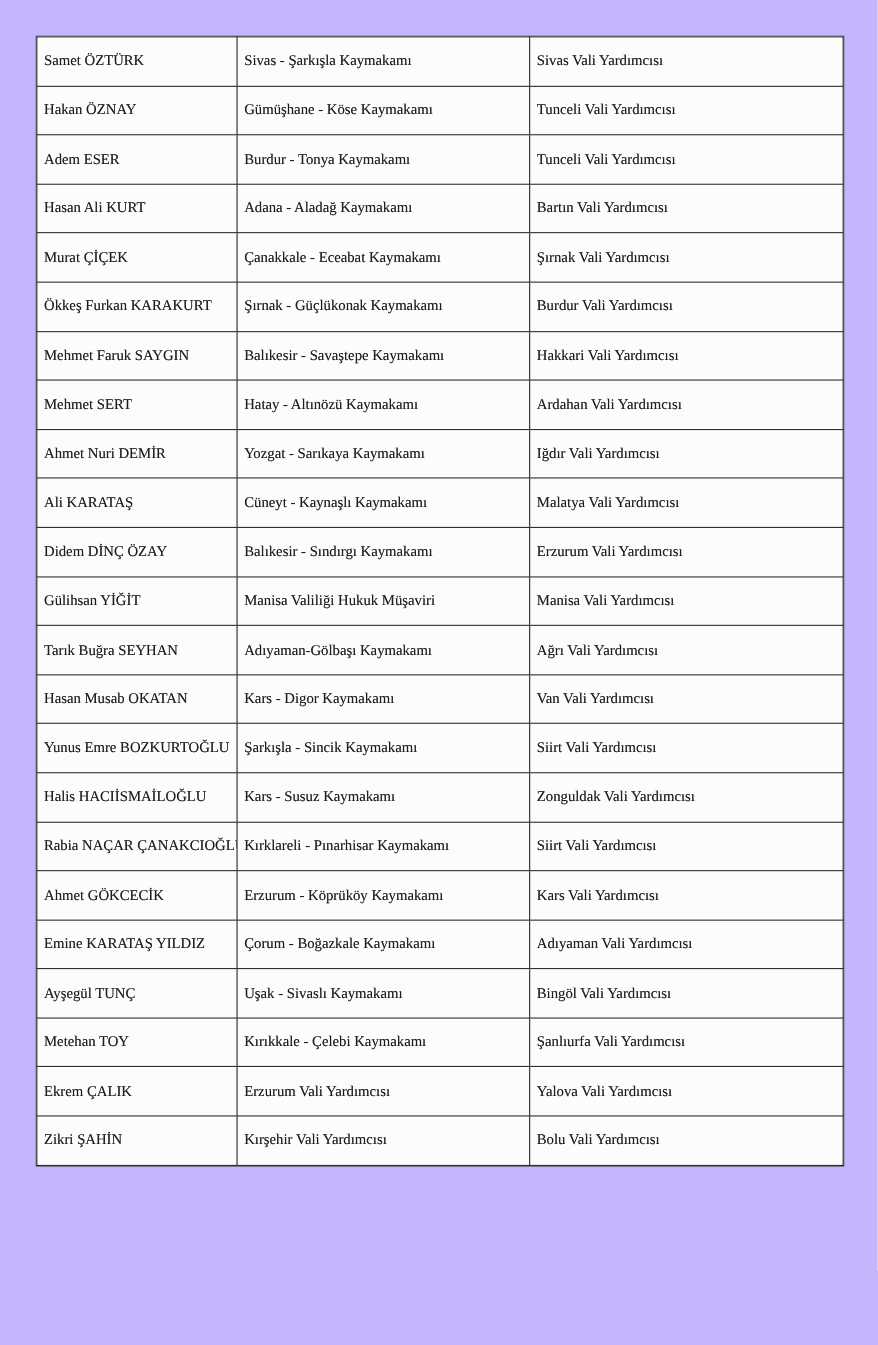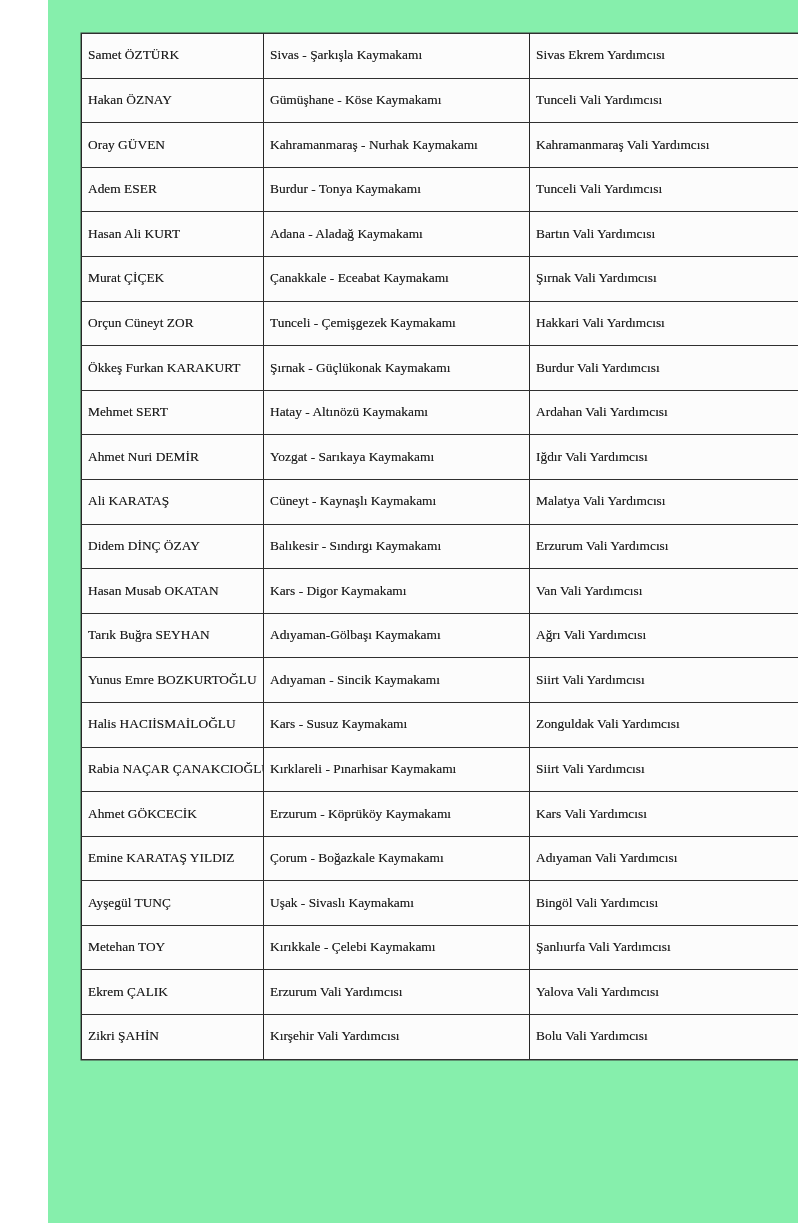--- a/index.html
+++ b/index.html
@@ -11,22 +11,21 @@
     width: 798px;
     height: 1223px;
     position: relative;
     font-family: "Liberation Serif", "DejaVu Serif", serif;
     color: #1b1b1b;
     overflow: hidden;
   }
   .page {
     position: absolute;
     inset: 0;
-    background: #86efac;
-    margin-left: 48px;
+    background: #c4b5fd;
   }
   table.appointments {
     position: absolute;
     left: 33px;
     top: 33px;
     width: 733px;
     border-collapse: collapse;
     table-layout: fixed;
     background: #fff;
   }
@@ -64,56 +63,51 @@
   <table class="appointments">
     <colgroup>
       <col class="c1">
       <col class="c2">
       <col class="c3">
     </colgroup>
     <tbody id="rows-body">
         <tr>
     <td>Samet ÖZTÜRK</td>
     <td>Sivas - Şarkışla Kaymakamı</td>
-    <td>Sivas Ekrem Yardımcısı</td>
+    <td>Sivas Vali Yardımcısı</td>
   </tr>
         <tr>
     <td>Hakan ÖZNAY</td>
     <td>Gümüşhane - Köse Kaymakamı</td>
     <td>Tunceli Vali Yardımcısı</td>
-  </tr>
-        <tr>
-    <td>Oray GÜVEN</td>
-    <td>Kahramanmaraş - Nurhak Kaymakamı</td>
-    <td>Kahramanmaraş Vali Yardımcısı</td>
   </tr>
         <tr>
     <td>Adem ESER</td>
     <td>Burdur - Tonya Kaymakamı</td>
     <td>Tunceli Vali Yardımcısı</td>
   </tr>
         <tr>
     <td>Hasan Ali KURT</td>
     <td>Adana - Aladağ Kaymakamı</td>
     <td>Bartın Vali Yardımcısı</td>
   </tr>
         <tr>
     <td>Murat ÇİÇEK</td>
     <td>Çanakkale - Eceabat Kaymakamı</td>
     <td>Şırnak Vali Yardımcısı</td>
   </tr>
         <tr>
-    <td>Orçun Cüneyt ZOR</td>
-    <td>Tunceli - Çemişgezek Kaymakamı</td>
-    <td>Hakkari Vali Yardımcısı</td>
-  </tr>
-        <tr>
     <td>Ökkeş Furkan KARAKURT</td>
     <td>Şırnak - Güçlükonak Kaymakamı</td>
     <td>Burdur Vali Yardımcısı</td>
+  </tr>
+        <tr>
+    <td>Mehmet Faruk SAYGIN</td>
+    <td>Balıkesir - Savaştepe Kaymakamı</td>
+    <td>Hakkari Vali Yardımcısı</td>
   </tr>
         <tr>
     <td>Mehmet SERT</td>
     <td>Hatay - Altınözü Kaymakamı</td>
     <td>Ardahan Vali Yardımcısı</td>
   </tr>
         <tr>
     <td>Ahmet Nuri DEMİR</td>
     <td>Yozgat - Sarıkaya Kaymakamı</td>
     <td>Iğdır Vali Yardımcısı</td>
@@ -122,32 +116,37 @@
     <td>Ali KARATAŞ</td>
     <td>Cüneyt - Kaynaşlı Kaymakamı</td>
     <td>Malatya Vali Yardımcısı</td>
   </tr>
         <tr>
     <td>Didem DİNÇ ÖZAY</td>
     <td>Balıkesir - Sındırgı Kaymakamı</td>
     <td>Erzurum Vali Yardımcısı</td>
   </tr>
         <tr>
-    <td>Hasan Musab OKATAN</td>
-    <td>Kars - Digor Kaymakamı</td>
-    <td>Van Vali Yardımcısı</td>
+    <td>Gülihsan YİĞİT</td>
+    <td>Manisa Valiliği Hukuk Müşaviri</td>
+    <td>Manisa Vali Yardımcısı</td>
   </tr>
         <tr>
     <td>Tarık Buğra SEYHAN</td>
     <td>Adıyaman-Gölbaşı Kaymakamı</td>
     <td>Ağrı Vali Yardımcısı</td>
   </tr>
         <tr>
+    <td>Hasan Musab OKATAN</td>
+    <td>Kars - Digor Kaymakamı</td>
+    <td>Van Vali Yardımcısı</td>
+  </tr>
+        <tr>
     <td>Yunus Emre BOZKURTOĞLU</td>
-    <td>Adıyaman - Sincik Kaymakamı</td>
+    <td>Şarkışla - Sincik Kaymakamı</td>
     <td>Siirt Vali Yardımcısı</td>
   </tr>
         <tr>
     <td>Halis HACIİSMAİLOĞLU</td>
     <td>Kars - Susuz Kaymakamı</td>
     <td>Zonguldak Vali Yardımcısı</td>
   </tr>
         <tr>
     <td>Rabia NAÇAR ÇANAKCIOĞLU</td>
     <td>Kırklareli - Pınarhisar Kaymakamı</td>

